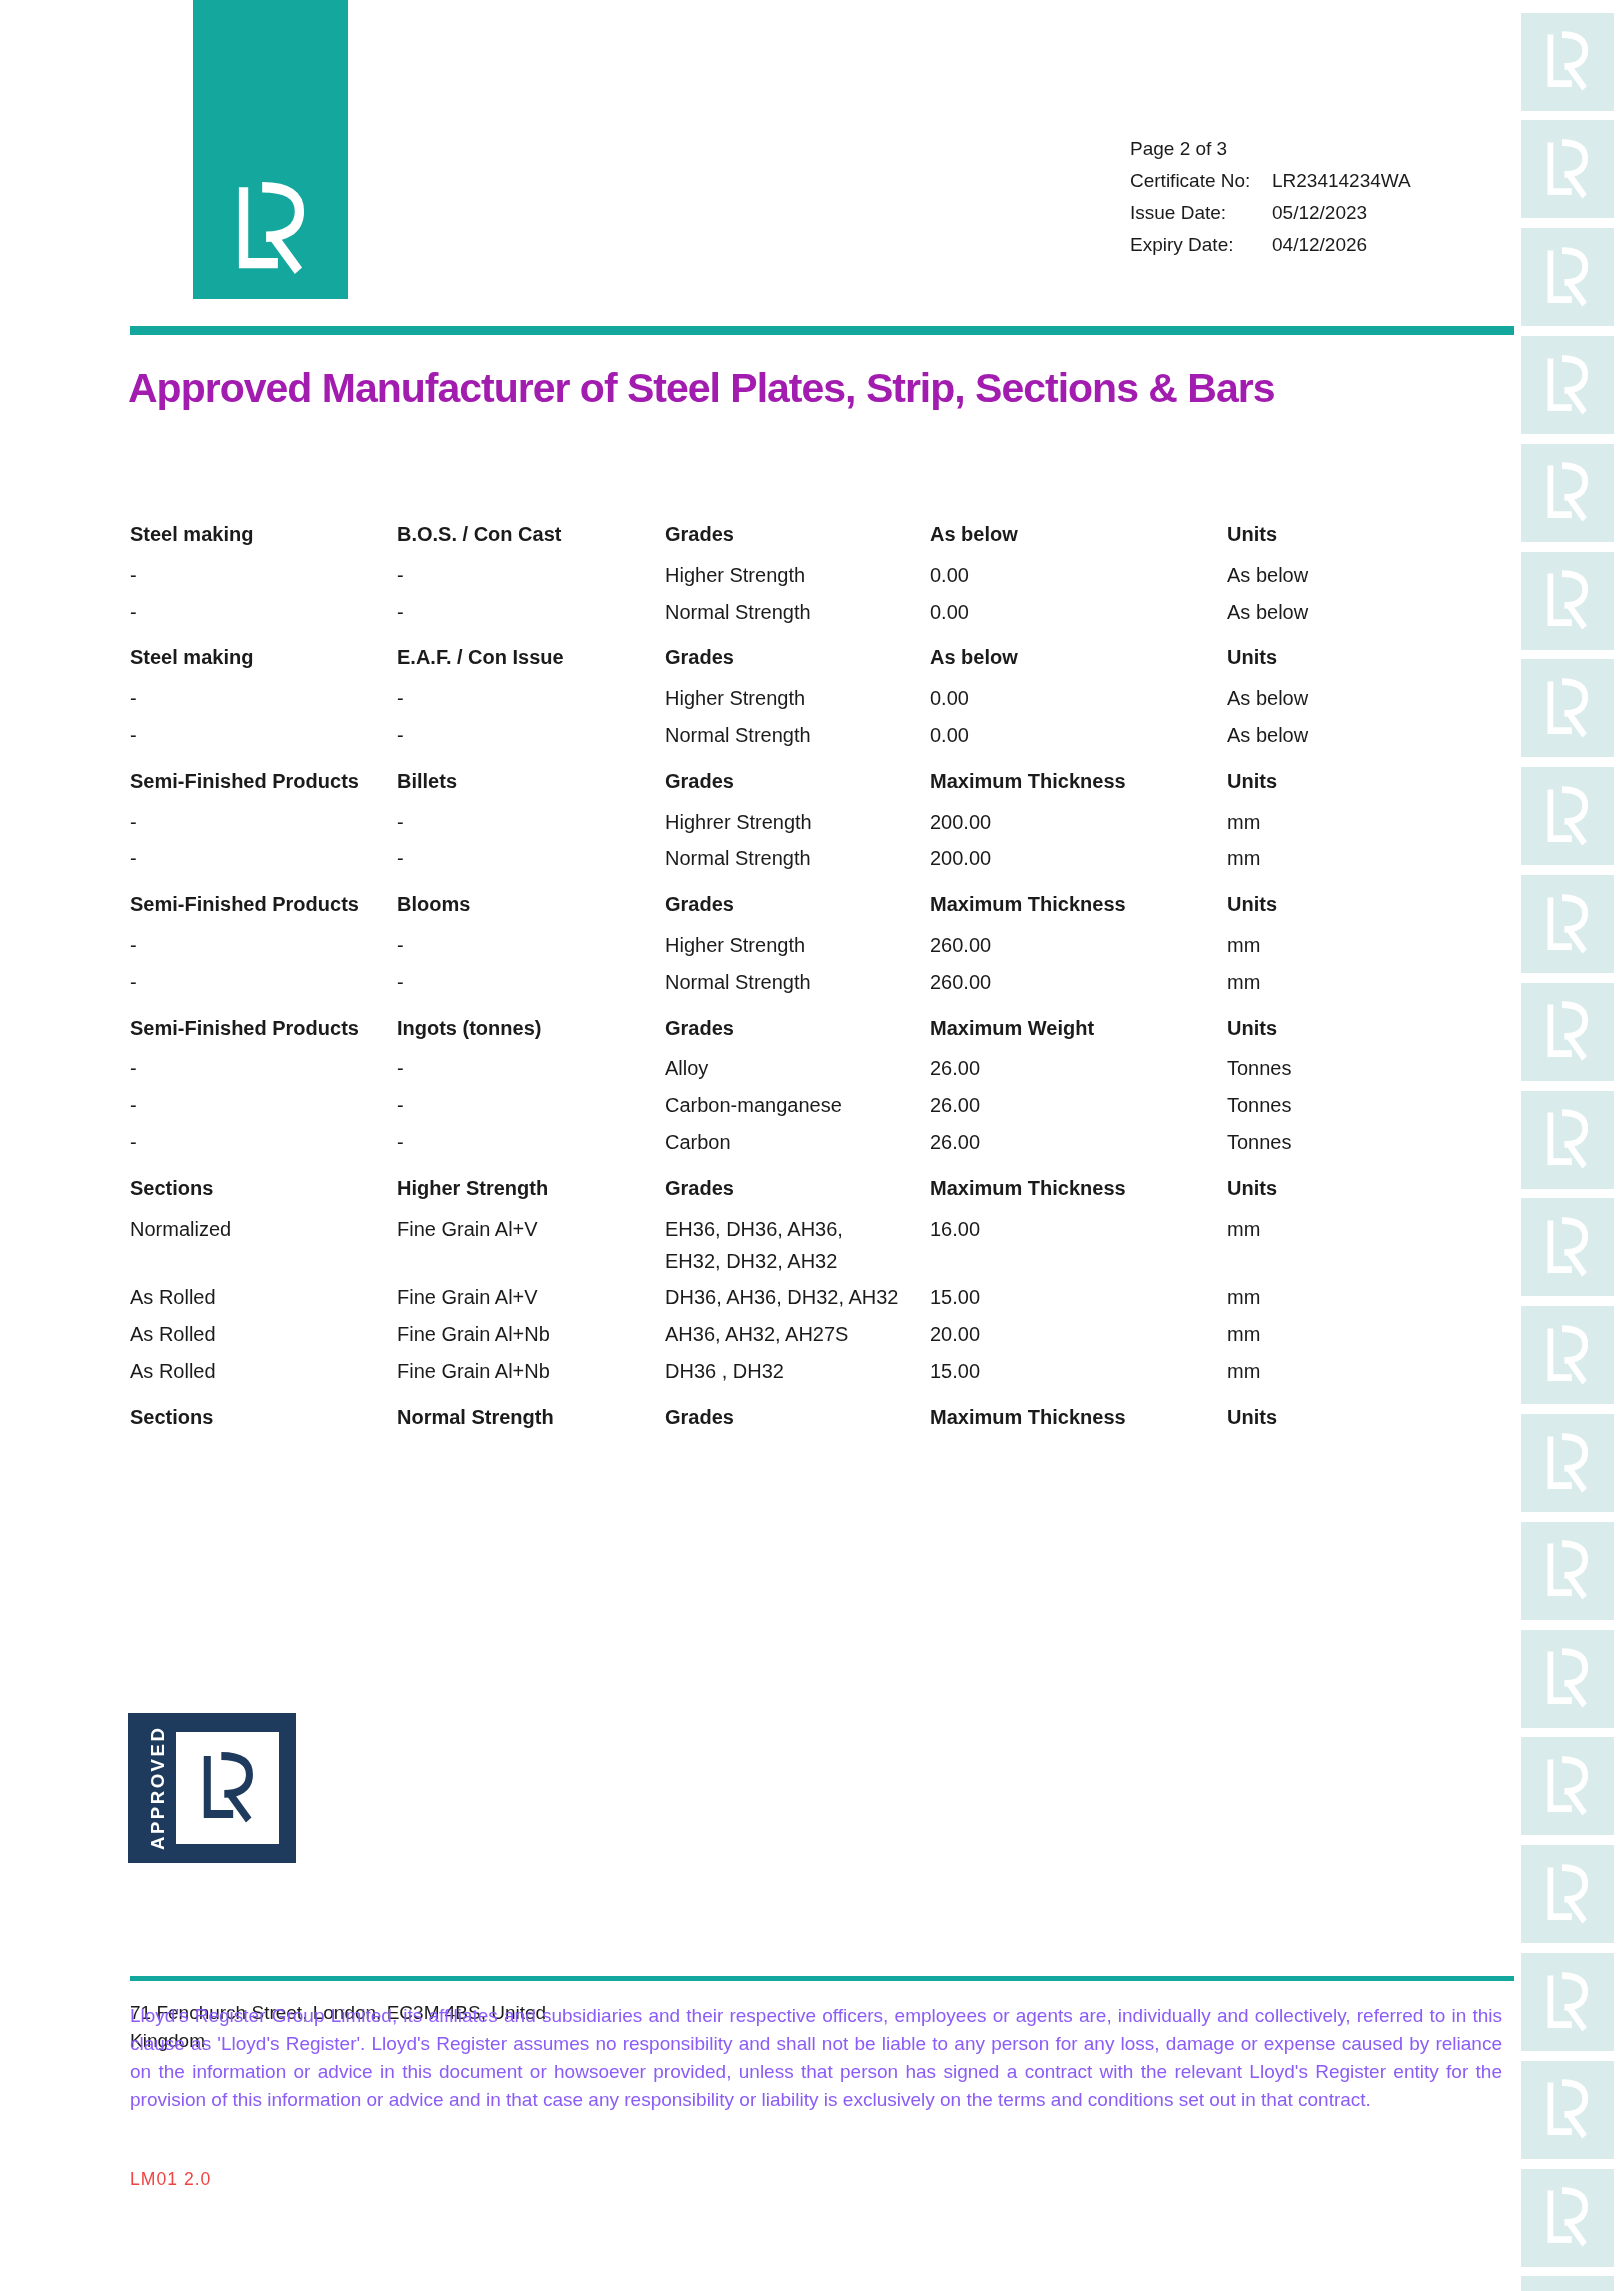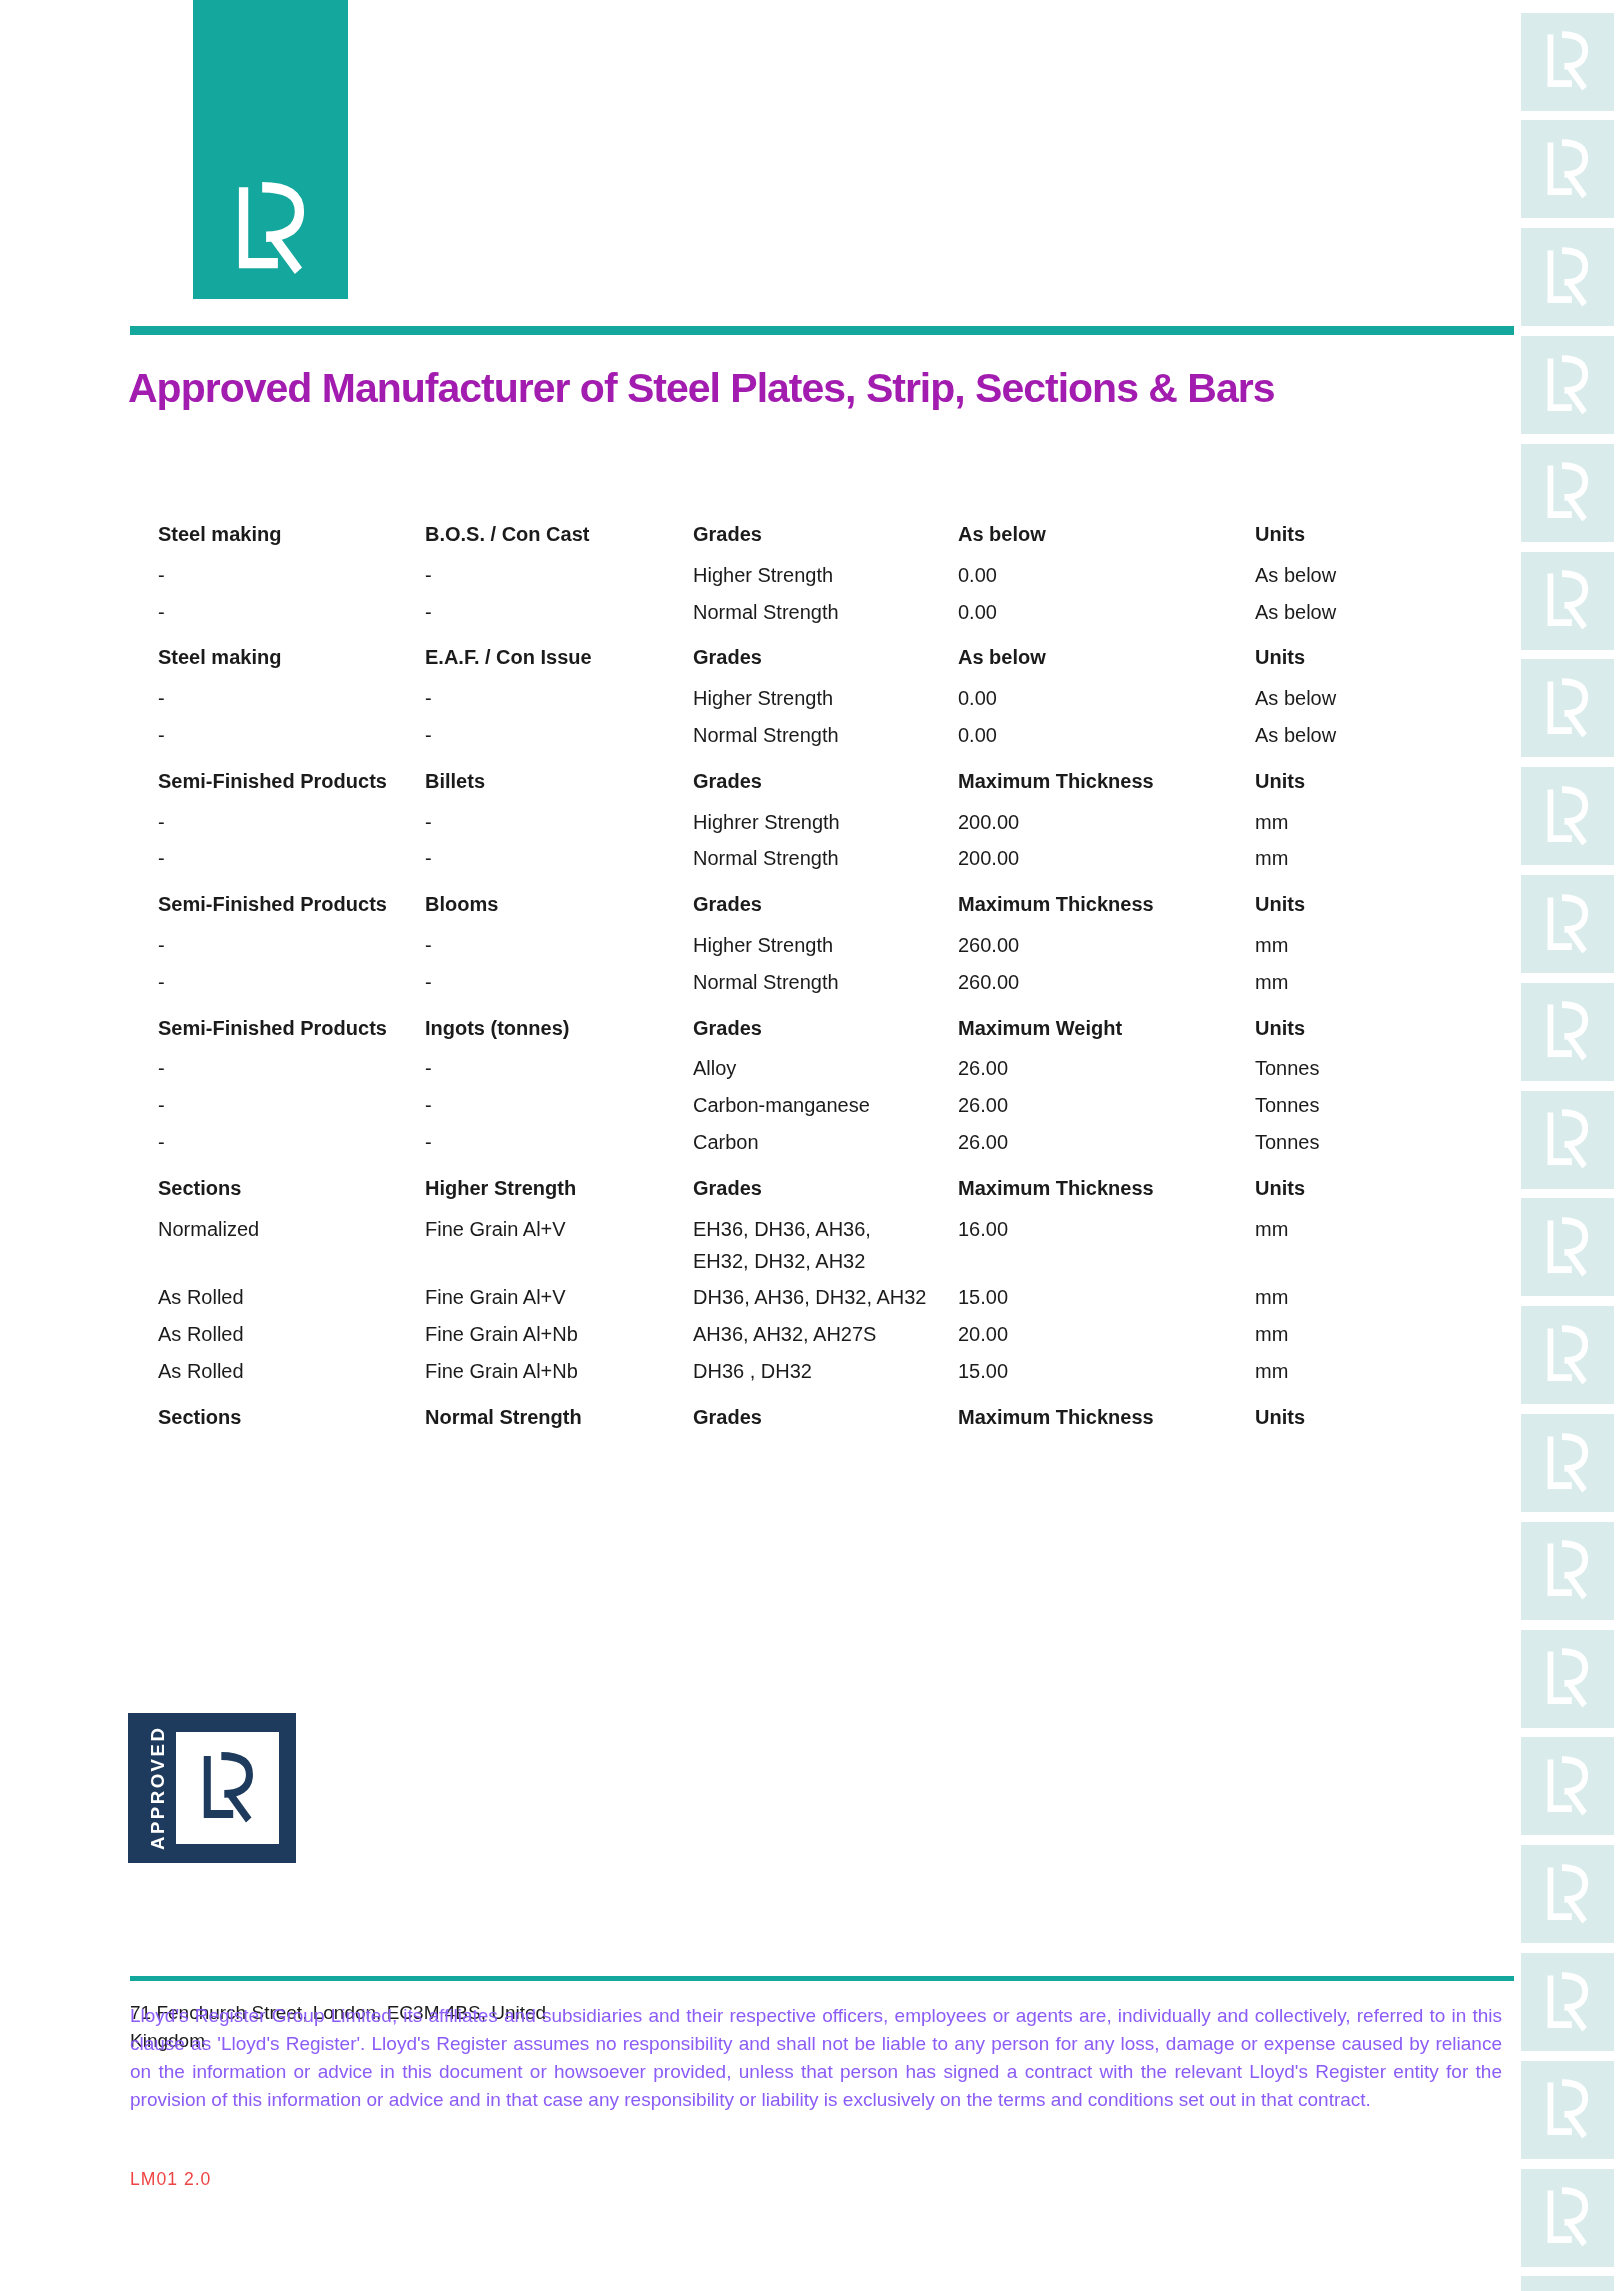--- a/index.html
+++ b/index.html
@@ -32,21 +32,21 @@
     font-size:41px; line-height:55px; font-weight:bold; letter-spacing:-1px; color:#a21caf;
   }
 
   
   .approval-table { position:absolute; left:130px; top:518px; width:1392px; font-size:20px; }
   .t-section { margin-top:13.7px; }
   .t-section:first-child { margin-top:0; }
   .t-row { display:flex; align-items:flex-start; margin-bottom:4.9px; }
   .t-header { font-weight:bold; margin-bottom:8.8px; }
   .t-cell { line-height:32px; padding-right:29px; }
-  .t-cell.c0 { width:267px;margin-left:28px; }
+  .t-cell.c0 { width:267px; }
   .t-cell.c1 { width:268px; }
   .t-cell.c2 { width:265px; }
   .t-cell.c3 { width:265px; }
   .t-cell.c4 { flex:1; padding-right:0;margin-left:32px; }
 
   
   .stamp { position:absolute; left:128px; top:1713px; width:168px; height:150px; background:var(--navy); }
   .stamp-vtext {
     position:absolute; left:9.8px; top:0; height:100%; width:39px;
     display:flex; align-items:center; justify-content:center;
@@ -86,20 +86,36 @@
 <div class="page">
 
   <div class="logo-top">
   <svg viewBox="0 0 100 100" preserveAspectRatio="none" fill="none" stroke="currentColor" stroke-width="9.5">
     <path d="M22 12 V81 H57"></path>
     <path d="M41 12 C 63 12, 79 17, 79 34 C 79 51, 63 57, 45 57"></path>
     <path d="M51 55 L78 88"></path>
   </svg>
 </div>
 
+  <div class="header-meta">
+    <div class="meta-row">Page 2 of 3</div>
+    <div>
+  <div class="meta-row">
+    <span class="meta-label">Certificate No:</span><span class="meta-value">LR23414234WA</span>
+  </div>
+
+  <div class="meta-row">
+    <span class="meta-label">Issue Date:</span><span class="meta-value">05/12/2023</span>
+  </div>
+
+  <div class="meta-row">
+    <span class="meta-label">Expiry Date:</span><span class="meta-value">04/12/2026</span>
+  </div>
+</div>
+  </div>
 
   <div class="rule-1"></div>
 
   <h1 class="doc-title">Approved Manufacturer of Steel Plates, Strip, Sections &amp; Bars</h1>
 
   <div class="approval-table">
       <div class="t-section">
         <div class="t-row t-header">
           <div class="t-cell c0">Steel making</div>
           <div class="t-cell c1">B.O.S. / Con Cast</div>

